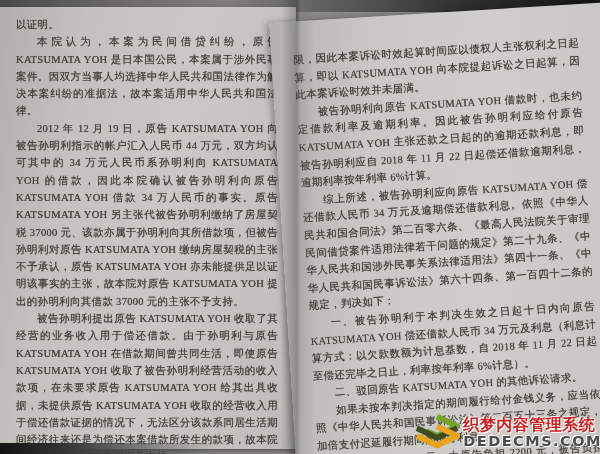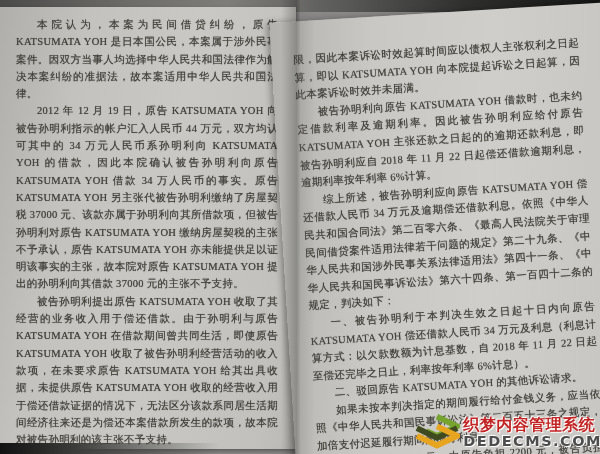--- a/index.html
+++ b/index.html
@@ -37,20 +37,21 @@
 </style>
 </head>
 <body>
 
 <div class="photo">
 
   <div class="top-edge"></div>
 
   <div class="page page-left">
     <div class="page-body">
+      <p class="para cont">以证明。</p>
       <p class="para">本院认为，本案为民间借贷纠纷，原告 KATSUMATA YOH 是日本国公民，本案属于涉外民事案件。因双方当事人均选择中华人民共和国法律作为解决本案纠纷的准据法，故本案适用中华人民共和国法律。</p>
       <p class="para">2012 年 12 月 19 日，原告 KATSUMATA YOH 向被告孙明利指示的帐户汇入人民币 44 万元，双方均认可其中的 34 万元人民币系孙明利向 KATSUMATA YOH 的借款，因此本院确认被告孙明利向原告 KATSUMATA YOH 借款 34 万人民币的事实。原告 KATSUMATA YOH 另主张代被告孙明利缴纳了房屋契税 37000 元、该款亦属于孙明利向其所借款项，但被告孙明利对原告 KATSUMATA YOH 缴纳房屋契税的主张不予承认，原告 KATSUMATA YOH 亦未能提供足以证明该事实的主张，故本院对原告 KATSUMATA YOH 提出的孙明利向其借款 37000 元的主张不予支持。</p>
       <p class="para">被告孙明利提出原告 KATSUMATA YOH 收取了其经营的业务收入用于偿还借款。由于孙明利与原告 KATSUMATA YOH 在借款期间曾共同生活，即使原告 KATSUMATA YOH 收取了被告孙明利经营活动的收入款项，在未要求原告 KATSUMATA YOH 给其出具收据，未提供原告 KATSUMATA YOH 收取的经营收入用于偿还借款证据的情况下，无法区分该款系同居生活期间经济往来还是为偿还本案借款所发生的款项，故本院对被告孙明利的该主张不予支持。</p>
 
     </div>
   </div>
 
   <div class="page page-right">
     <div class="page-body">
       <p class="para cont">限，因此本案诉讼时效起算时间应以债权人主张权利之日起算，即以 KATSUMATA YOH 向本院提起诉讼之日起算，因此本案诉讼时效并未届满。</p>

